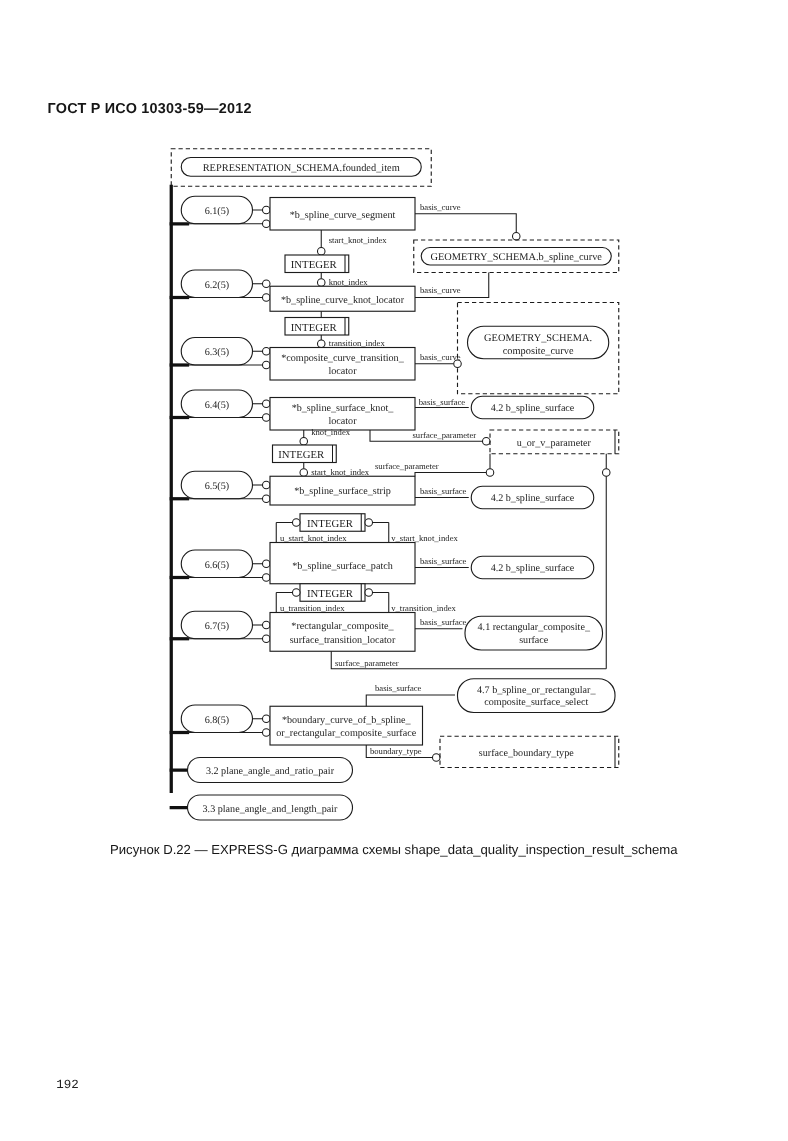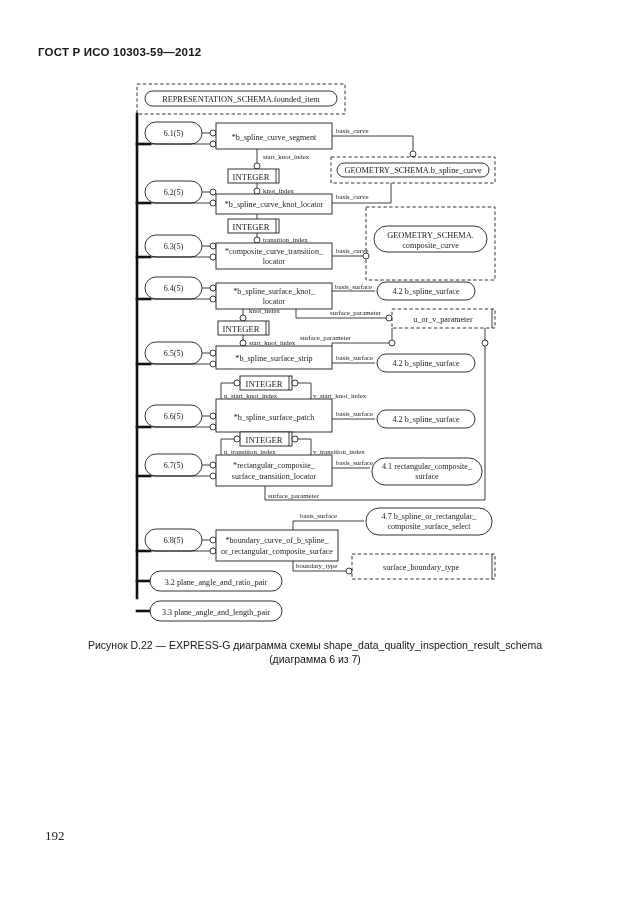--- a/index.html
+++ b/index.html
@@ -4,21 +4,21 @@
 <style>
   html,body{margin:0;padding:0;}
   body{
     width:630px;height:913px;
     background:#ffffff;
     font-family:"Liberation Serif", serif;
     color:#1a1a1a;
     position:relative;
     overflow:hidden;
   }
-  .page{position:absolute;inset:0;}
+  .page{position:absolute;inset:0;margin-top:35px;}
 
   
   .std-header{
     position:absolute;left:38px;top:46px;
     font-family:"Liberation Sans", sans-serif;
     font-weight:bold;font-size:11.5px;letter-spacing:.2px;
     color:#161616;white-space:nowrap;
   }
 
   
@@ -30,22 +30,22 @@
     position:absolute;left:40px;top:638px;width:550px;
     font-family:"Liberation Sans", sans-serif;
     font-size:10.5px;line-height:14px;text-align:center;color:#161616;
   }
   .caption .b{font-weight:normal;}
   .caption .l2{display:block;}
 
   
   .folio{
     position:absolute;left:45px;top:828px;
-    font-family:Liberation Serif, serif;
-    font-size:13px;color:#222;
+    font-family:Liberation Mono, monospace;
+    font-size:10px;color:#222;
   }
 
   
   svg text{font-family:"Liberation Serif", serif;fill:#1c1c1c;}
   .t-entity{font-size:8.1px;}
   .t-ref{font-size:8.1px;}
   .t-attr{font-size:6.9px;}
   .t-type{font-size:8.6px;}
   .t-schema{font-size:8.3px;}
   .t-page{font-size:8.1px;}
@@ -293,18 +293,17 @@
 
         <rect class="sh" x="150" y="601" width="132" height="20" rx="10" ry="10"></rect>
         <text class="t-ref" x="216" y="614.5" text-anchor="middle">3.3  plane_angle_and_length_pair</text>
 
       </svg>
     </div>
   </div>
 
   <div class="caption">
     <span>Рисунок D.22 — EXPRESS-G диаграмма схемы </span><span class="b">shape_data_quality_inspection_result_schema</span>
-    <span class="l2">(диаграмма 6 из 7)</span>
   </div>
 
   <div class="folio">192</div>
 
 </div>
 
 </body></html>

